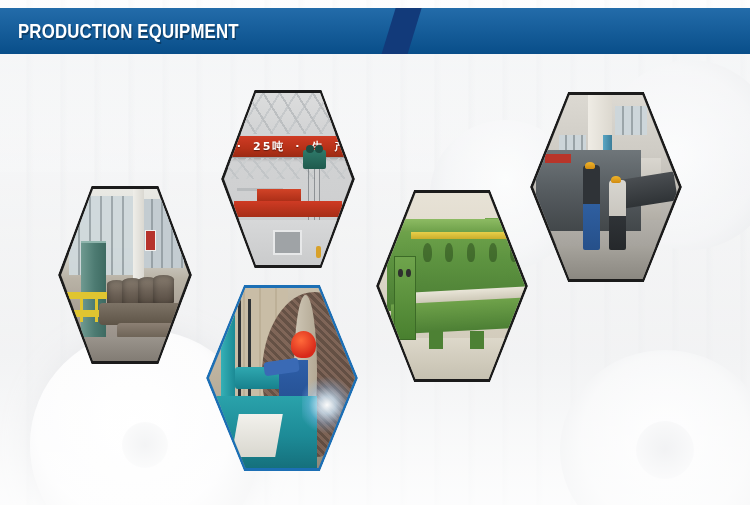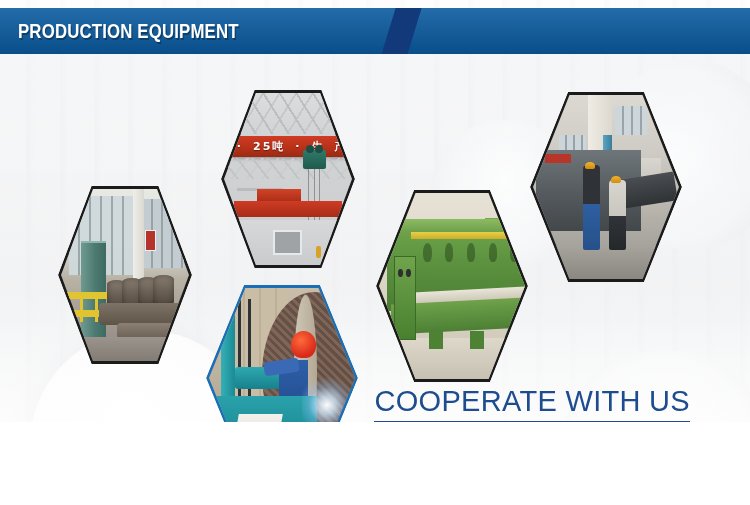--- a/index.html
+++ b/index.html
@@ -1,20 +1,20 @@
 <!DOCTYPE html>
 <html><head>
 <meta charset="utf-8">
 <style>
   html,body{margin:0;padding:0;background:#fff;}
   body{font-family:"Liberation Sans",sans-serif;}
 
   .stage{
     position:relative;
-    width:750px;height:422px;
+    width:750px;height:505px;
     overflow:hidden;
     background:#f2f3f4;
   }
 
   
   .bg-wrap{position:absolute;inset:0;overflow:hidden;}
   .bg-base{
     position:absolute;inset:0;
     background:
       linear-gradient(180deg,#fbfbfc 0%,#f0f1f2 40%,#e9eaec 70%,#f4f5f6 100%);
@@ -565,16 +565,15 @@
         <div class="floor"></div>
         <div class="worker w1"></div>
         <div class="worker w2"></div>
         <div class="hat h1"></div>
         <div class="hat h2"></div>
       </div>
     </div>
   </div>
 
   <div class="welcome">
-    <span class="l2">COOPERATE WITH US</span>
   </div>
 
 </div>
 
 </body></html>

